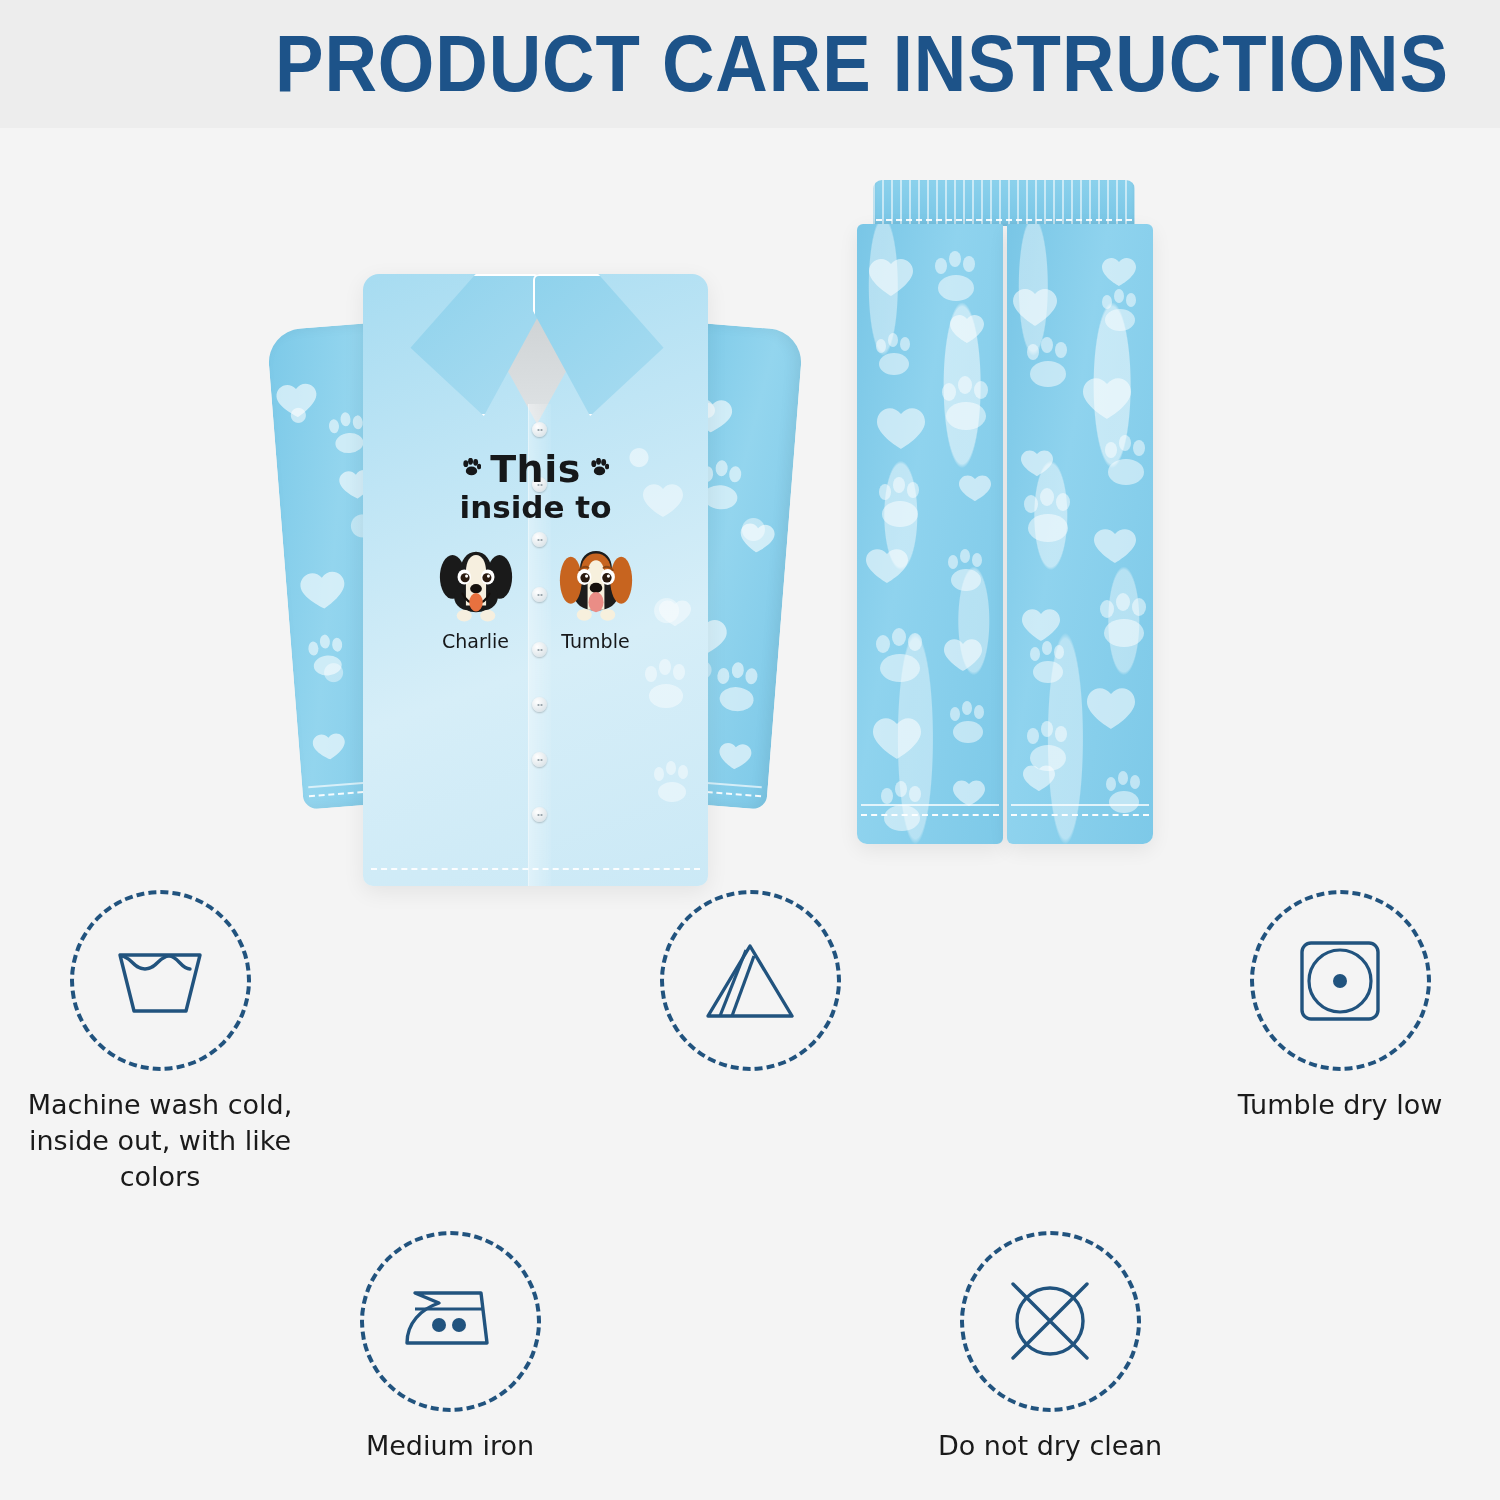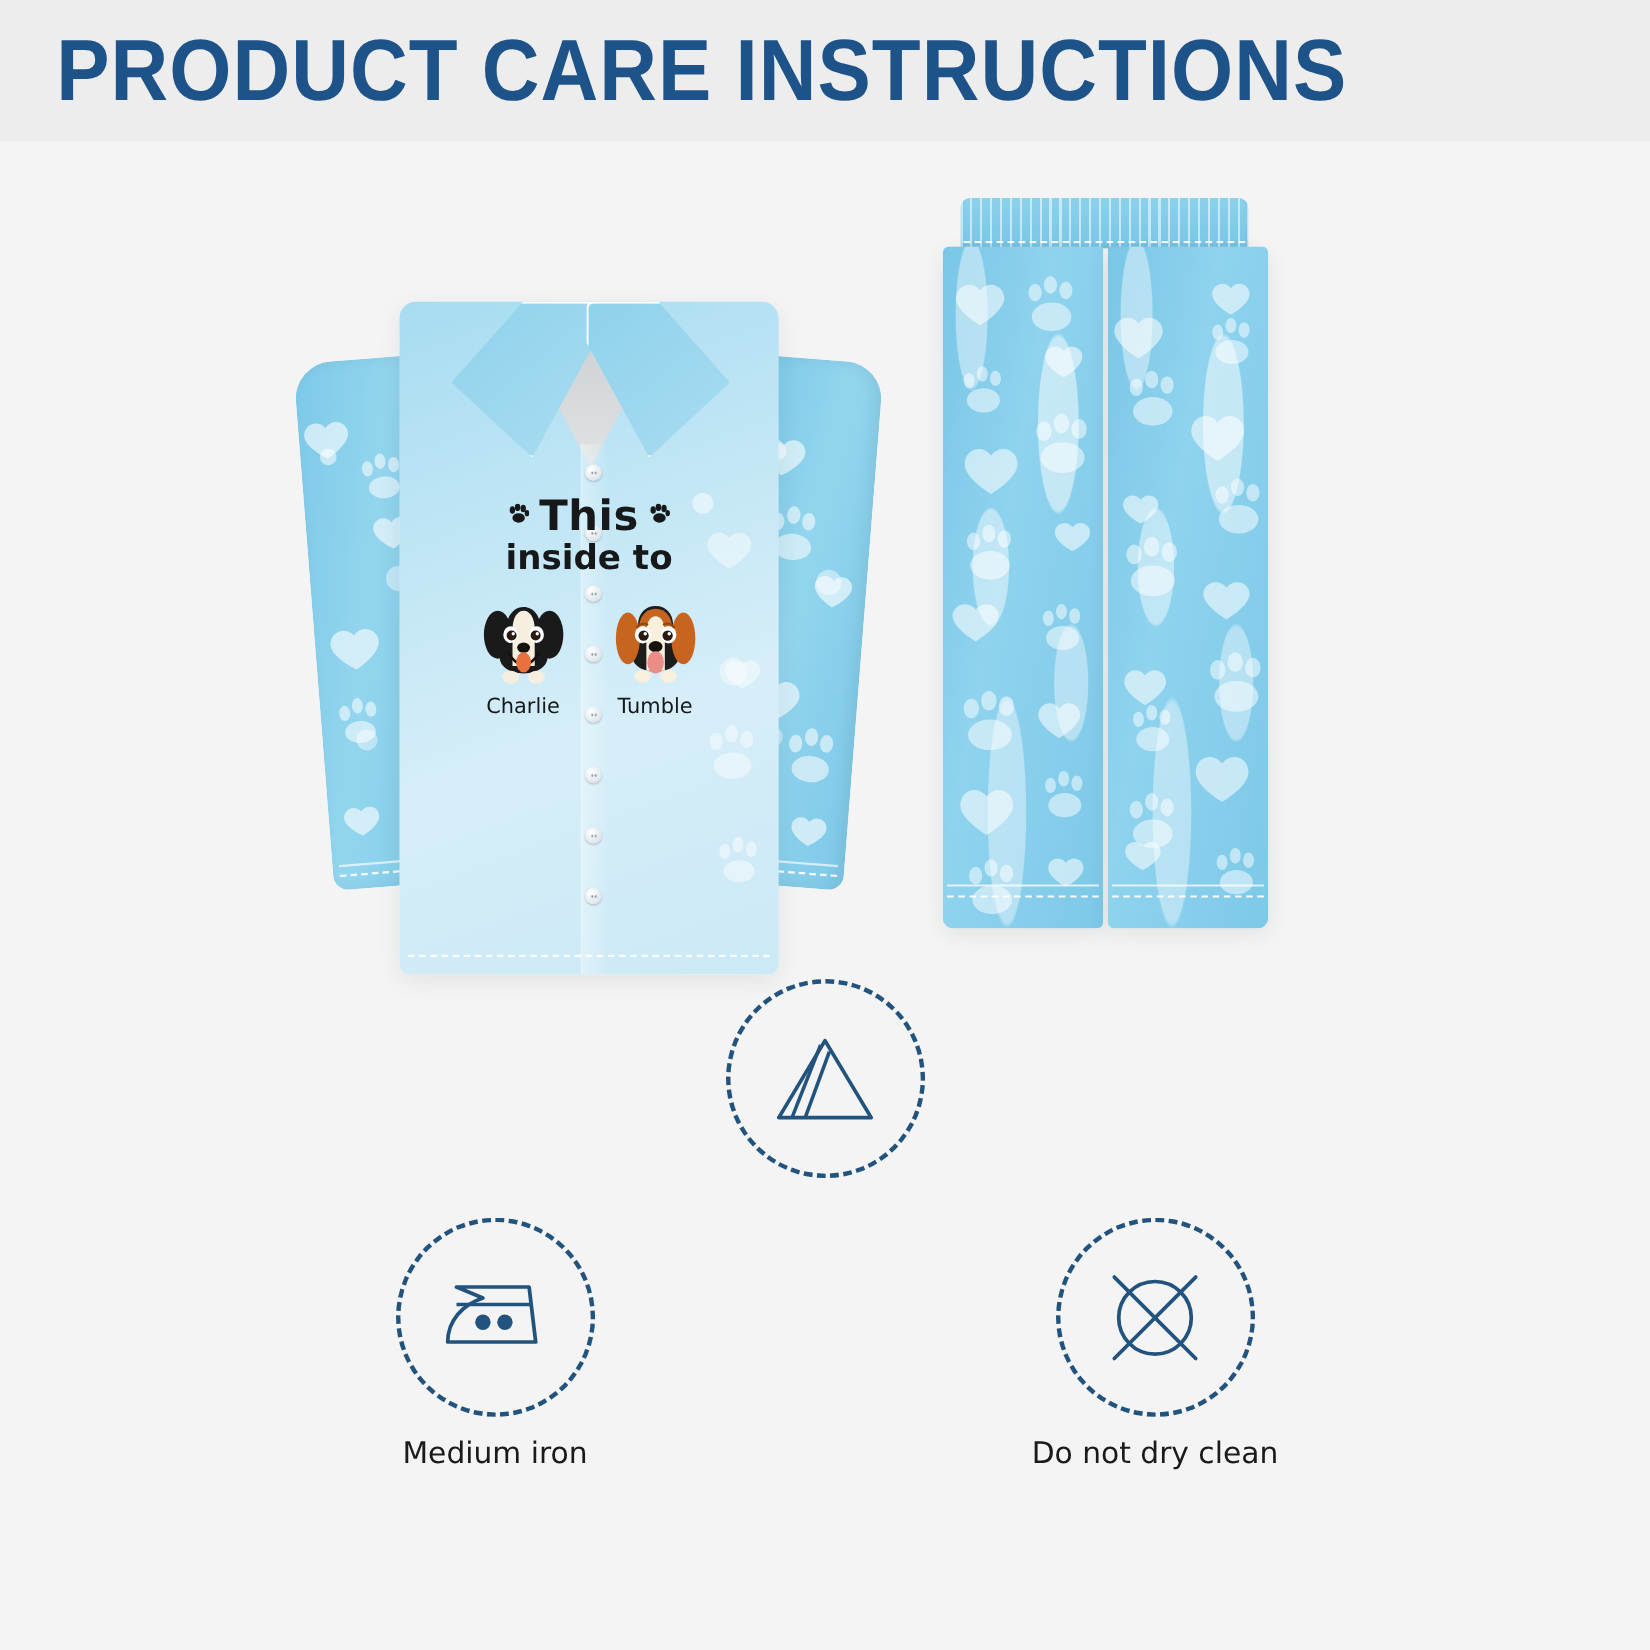--- a/index.html
+++ b/index.html
@@ -8,21 +8,21 @@
     background:#f4f4f4;
     font-family:"Liberation Sans", sans-serif;
     overflow:hidden;
     position:relative;
   }
 
   
   .header-band{
     position:absolute;left:0;top:0;width:1500px;height:128px;
     background:#ededed;
-    display:flex;align-items:center;justify-content:flex-start;
+    display:flex;align-items:center;justify-content:flex-end;
   }
   .header-title{
     font-family:"Liberation Sans Narrow","Liberation Sans",sans-serif;
     font-size:79px;
     font-weight:bold;
     letter-spacing:1px;
     color:#1d5389;
     transform:scaleX(0.92);
     white-space:nowrap;
   }
@@ -464,31 +464,51 @@
       <div class="hem2"></div>
       <div class="hem"></div>
     </div>
   </div>
 </div>
 
 <div class="care-grid">
 
   <div class="care-row care-row-1">
 
+    <div class="care-item">
+      <div class="care-circle">
+        <svg width="96" height="84" viewBox="0 0 96 84">
+          <path d="M8 16 L88 16 L74 72 L22 72 Z" fill="none" stroke="#21537e" stroke-width="3.4" stroke-linejoin="round"></path>
+          <path d="M9 17c10 0 12 13 24 13s14-13 24-13c9 0 12 13 21 13" fill="none" stroke="#21537e" stroke-width="3.4" stroke-linecap="round"></path>
+        </svg>
+      </div>
+      <div class="care-caption">Machine wash cold,
+inside out, with like colors</div>
+    </div>
 
     <div class="care-item">
       <div class="care-circle">
         <svg width="92" height="82" viewBox="0 0 92 82">
           <path d="M46 6 L88 76 L4 76 Z" fill="none" stroke="#21537e" stroke-width="3.4" stroke-linejoin="round"></path>
           <path d="M42 10 L16 76" fill="none" stroke="#21537e" stroke-width="3.2"></path>
           <path d="M50 16 L28 76" fill="none" stroke="#21537e" stroke-width="3.2"></path>
         </svg>
       </div>
     </div>
 
+    <div class="care-item">
+      <div class="care-circle">
+        <svg width="86" height="86" viewBox="0 0 86 86">
+          <rect x="5" y="5" width="76" height="76" rx="9" fill="none" stroke="#21537e" stroke-width="3.4"></rect>
+          <circle cx="43" cy="43" r="31" fill="none" stroke="#21537e" stroke-width="3.2"></circle>
+          <circle cx="43" cy="43" r="7" fill="#21537e"></circle>
+        </svg>
+      </div>
+      <div class="care-caption">Tumble dry low</div>
+    </div>
   </div>
 
   <div class="care-row care-row-2">
 
     <div class="care-item">
       <div class="care-circle">
         <svg width="98" height="68" viewBox="0 0 98 68">
           <path d="M14 6 L80 6 L86 56 L6 56 C6 36 20 22 38 16 Z" fill="none" stroke="#21537e" stroke-width="3.4" stroke-linejoin="round"></path>
           <path d="M14 22 L82 22" fill="none" stroke="#21537e" stroke-width="3.2"></path>
           <circle cx="38" cy="38" r="7" fill="#21537e"></circle>

